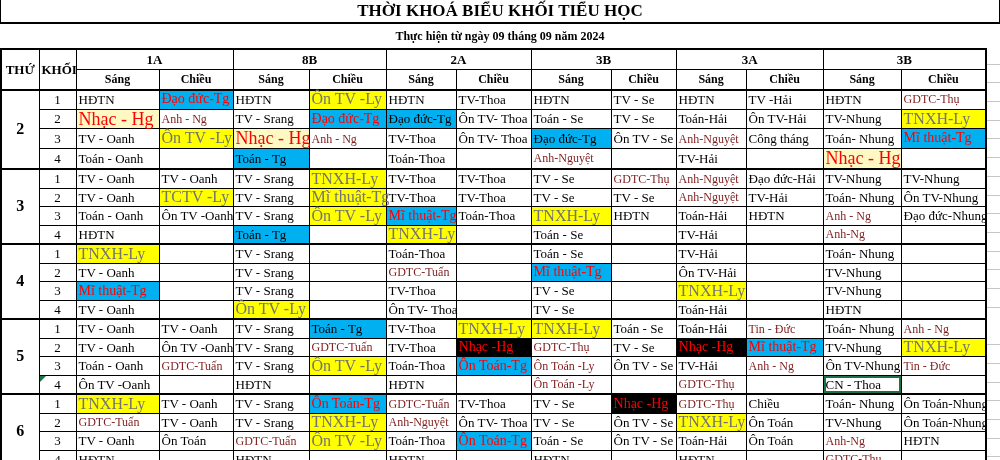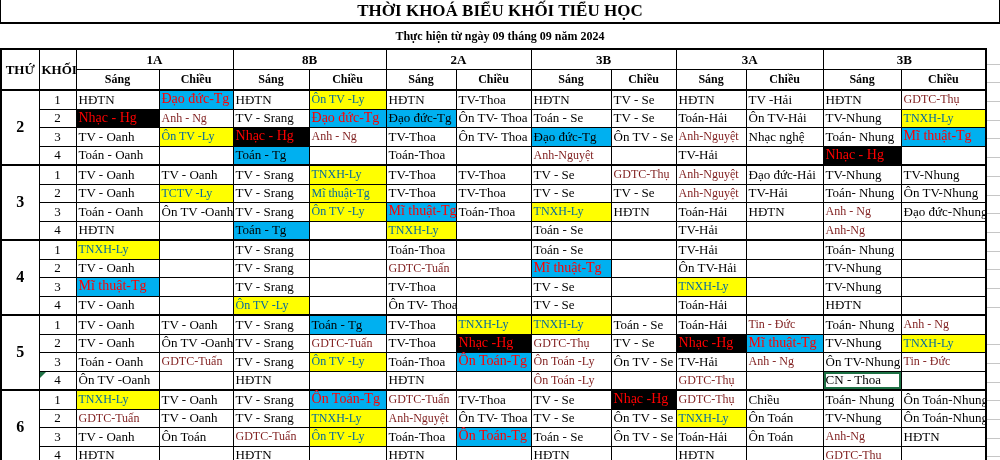--- a/index.html
+++ b/index.html
@@ -9,22 +9,22 @@
   .subtitle{height:24px;line-height:24px;text-align:center;font-weight:bold;font-size:12px;}
   table{border-collapse:collapse;table-layout:fixed;width:985px;border:2px solid #000;}
   th,td{border:1px solid #000;padding:0 2px;white-space:nowrap;overflow:visible;
     height:17.5px;font-size:13px;text-align:left;vertical-align:middle;line-height:1.05;}
   thead th{text-align:center;font-weight:bold;font-size:12px;height:19px;}
   thead tr.classes th{font-size:13px;}
   thead tr.sessions th{border-bottom:2px solid #000;margin-left:29px;}
   td.daycell{text-align:center;font-weight:bold;font-size:16px;}
   td.pcell{text-align:center;position:relative;}
   tr.day-start td{border-top:2px solid #000;}
-  .y{background:#FFFF00;color:#0369a1;font-size:12px;margin-left:41px;}
-  .g{background:#000000;color:#FF0000;font-size:14px;}
+  .y{background:#FFFF00;color:#737373;font-size:16px;margin-left:41px;}
+  .g{background:#fef9c3;color:#FF0000;font-size:18px;}
   .lg{background:#000000;color:#FF0000;font-size:14px;}
   .b{background:#00B0F0;color:#000;}
   .br{background:#00B0F0;color:#FF0000;font-size:14px;}
   .r{color:#7f1d1d;font-size:12px;}
   .sel{box-shadow:inset 0 0 0 2px #1E7145;}
   .marker{position:absolute;left:0;top:0;width:0;height:0;
     border-top:6px solid #217346;border-right:6px solid transparent;}
   .grid-stub{position:absolute;left:987px;top:46px;width:13px;height:414px;
     background:repeating-linear-gradient(to bottom,#fff 0,#fff 17.7px,#c6c6c6 17.7px,#c6c6c6 18.7px);}
 </style>
@@ -113,21 +113,21 @@
         <td class="pcell">3</td>
         <td>TV - Oanh</td>
         <td class="y">Ôn TV -Ly</td>
         <td class="g">Nhạc - Hg</td>
         <td class="r">Anh - Ng</td>
         <td>TV-Thoa</td>
         <td>Ôn TV- Thoa</td>
         <td class="b">Đạo đức-Tg</td>
         <td>Ôn TV - Se</td>
         <td class="r">Anh-Nguyệt</td>
-        <td>Nhạc nghệ</td>
+        <td>Công tháng</td>
         <td>Toán- Nhung</td>
         <td class="br">Mĩ thuật-Tg</td>
       </tr>
       <tr>
         <td class="pcell">4</td>
         <td>Toán - Oanh</td>
         <td></td>
         <td class="b">Toán - Tg</td>
         <td></td>
         <td>Toán-Thoa</td>

